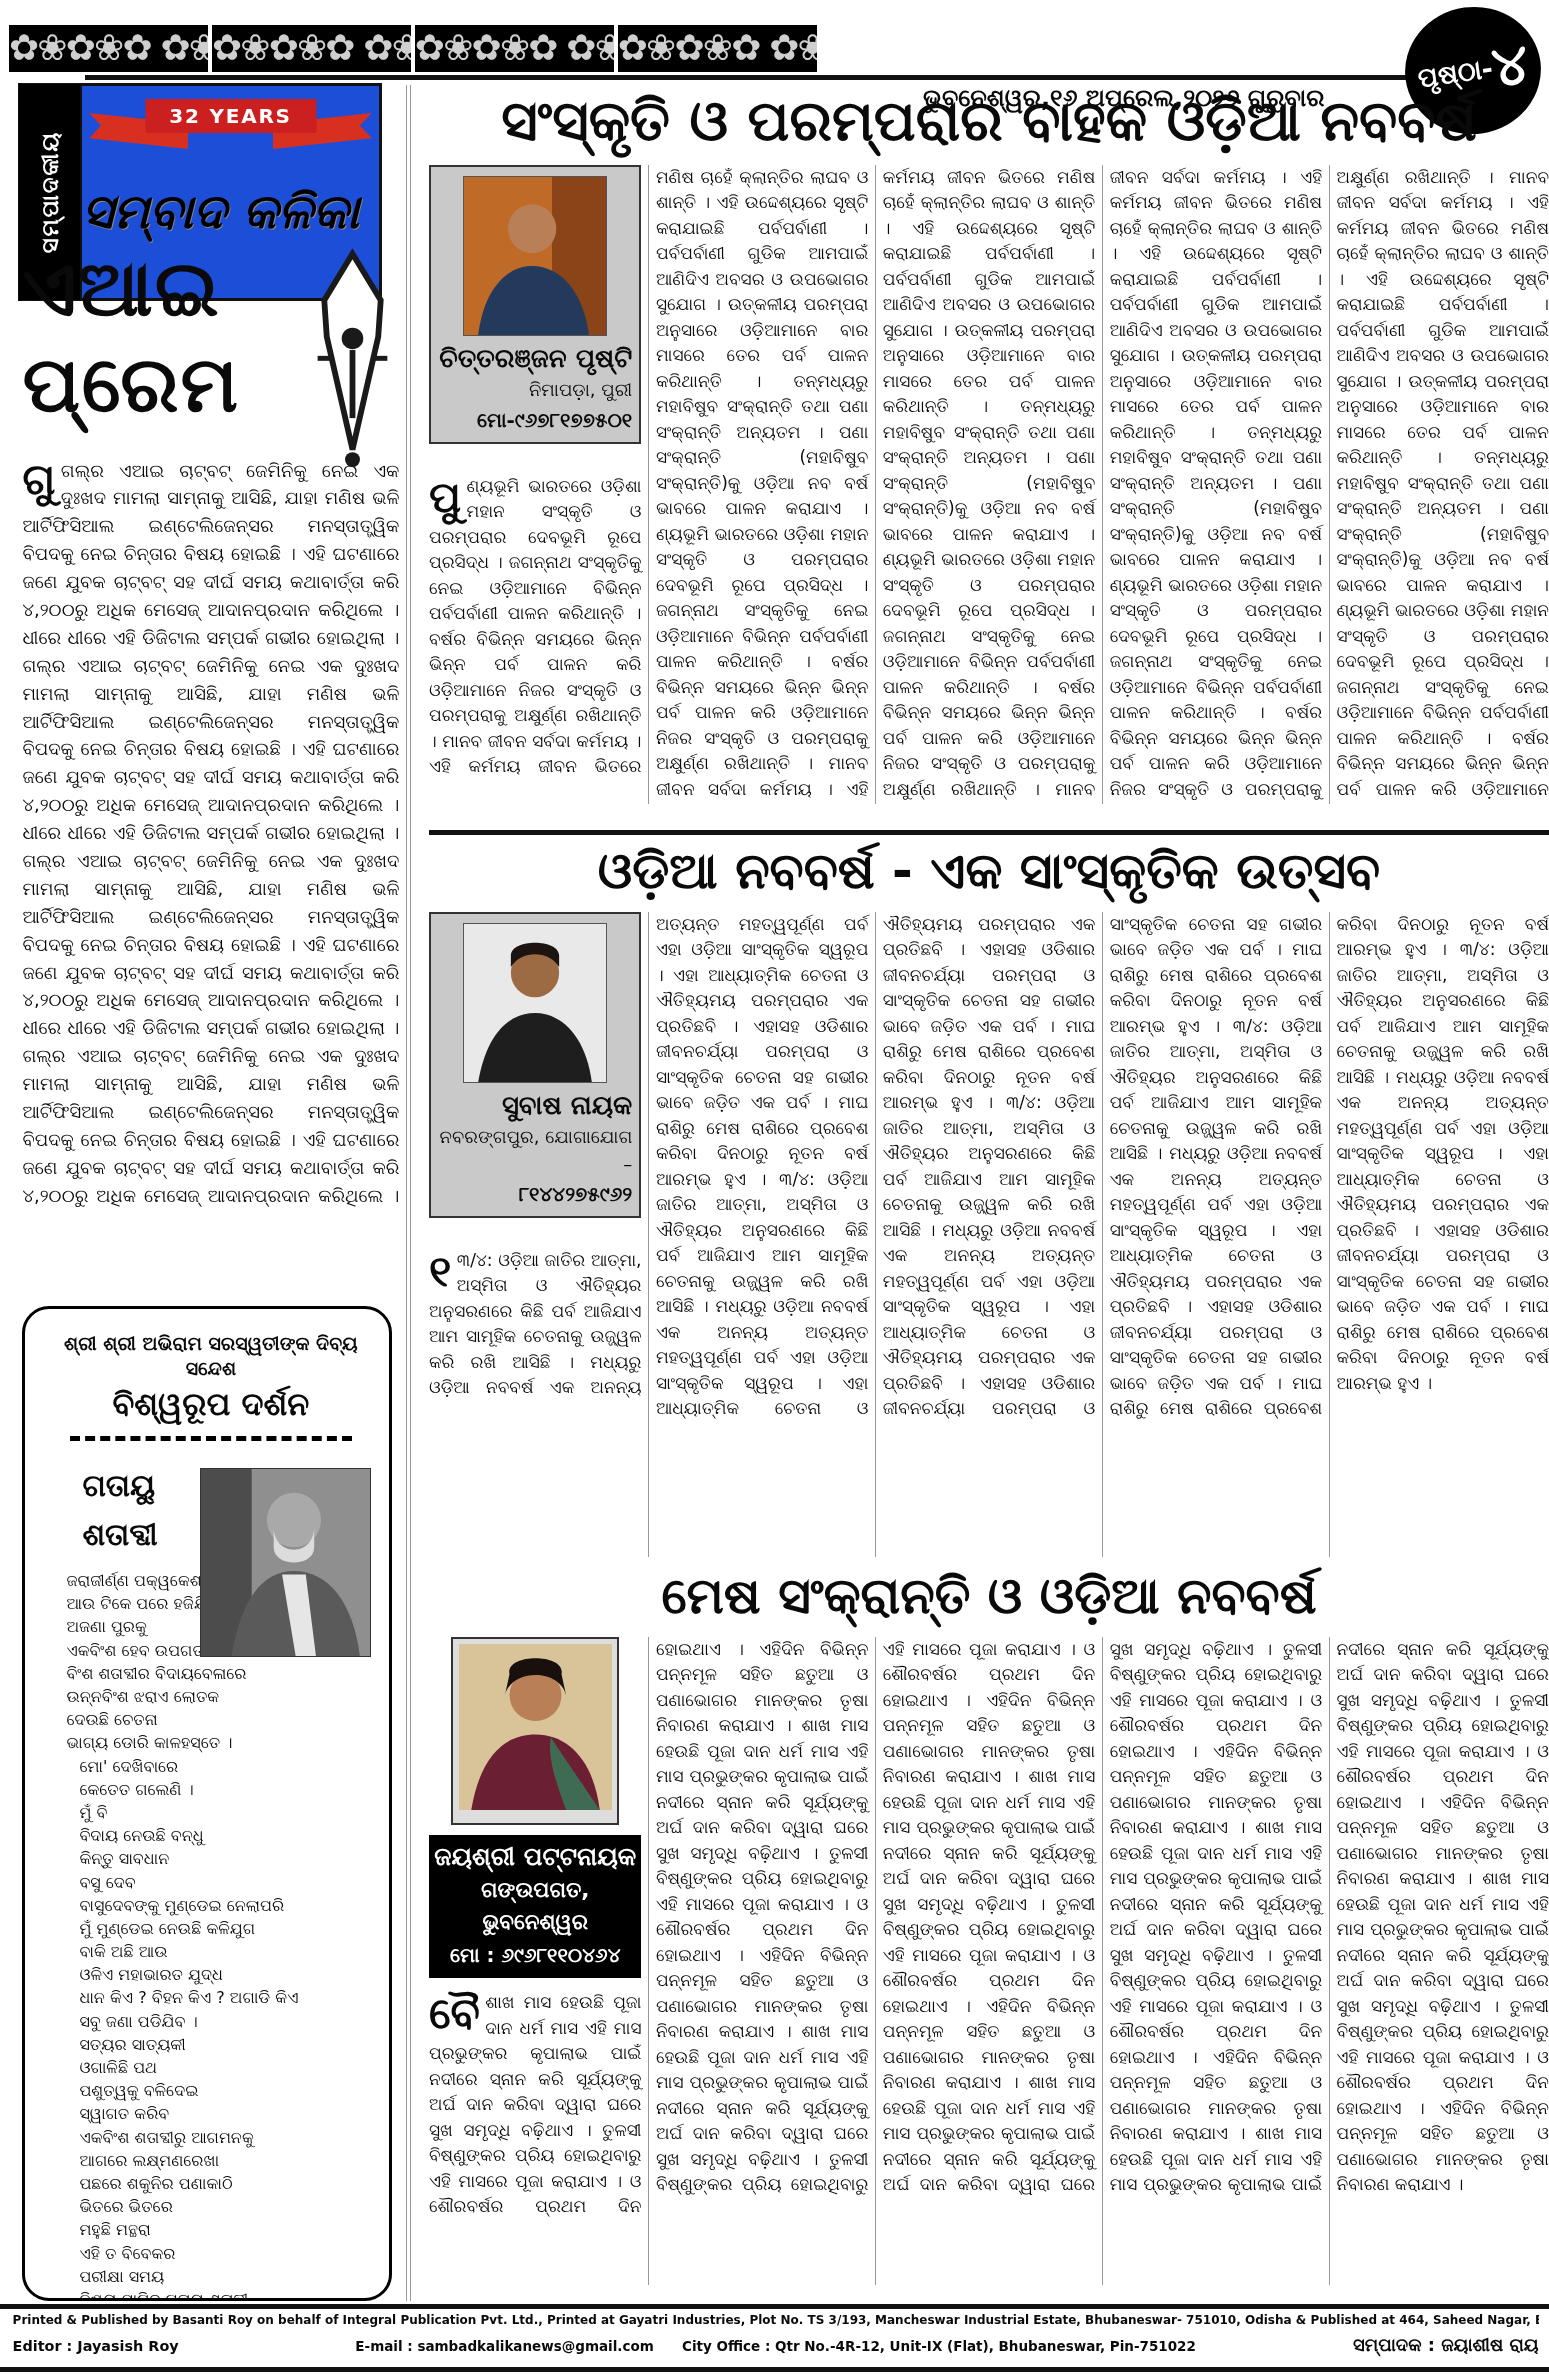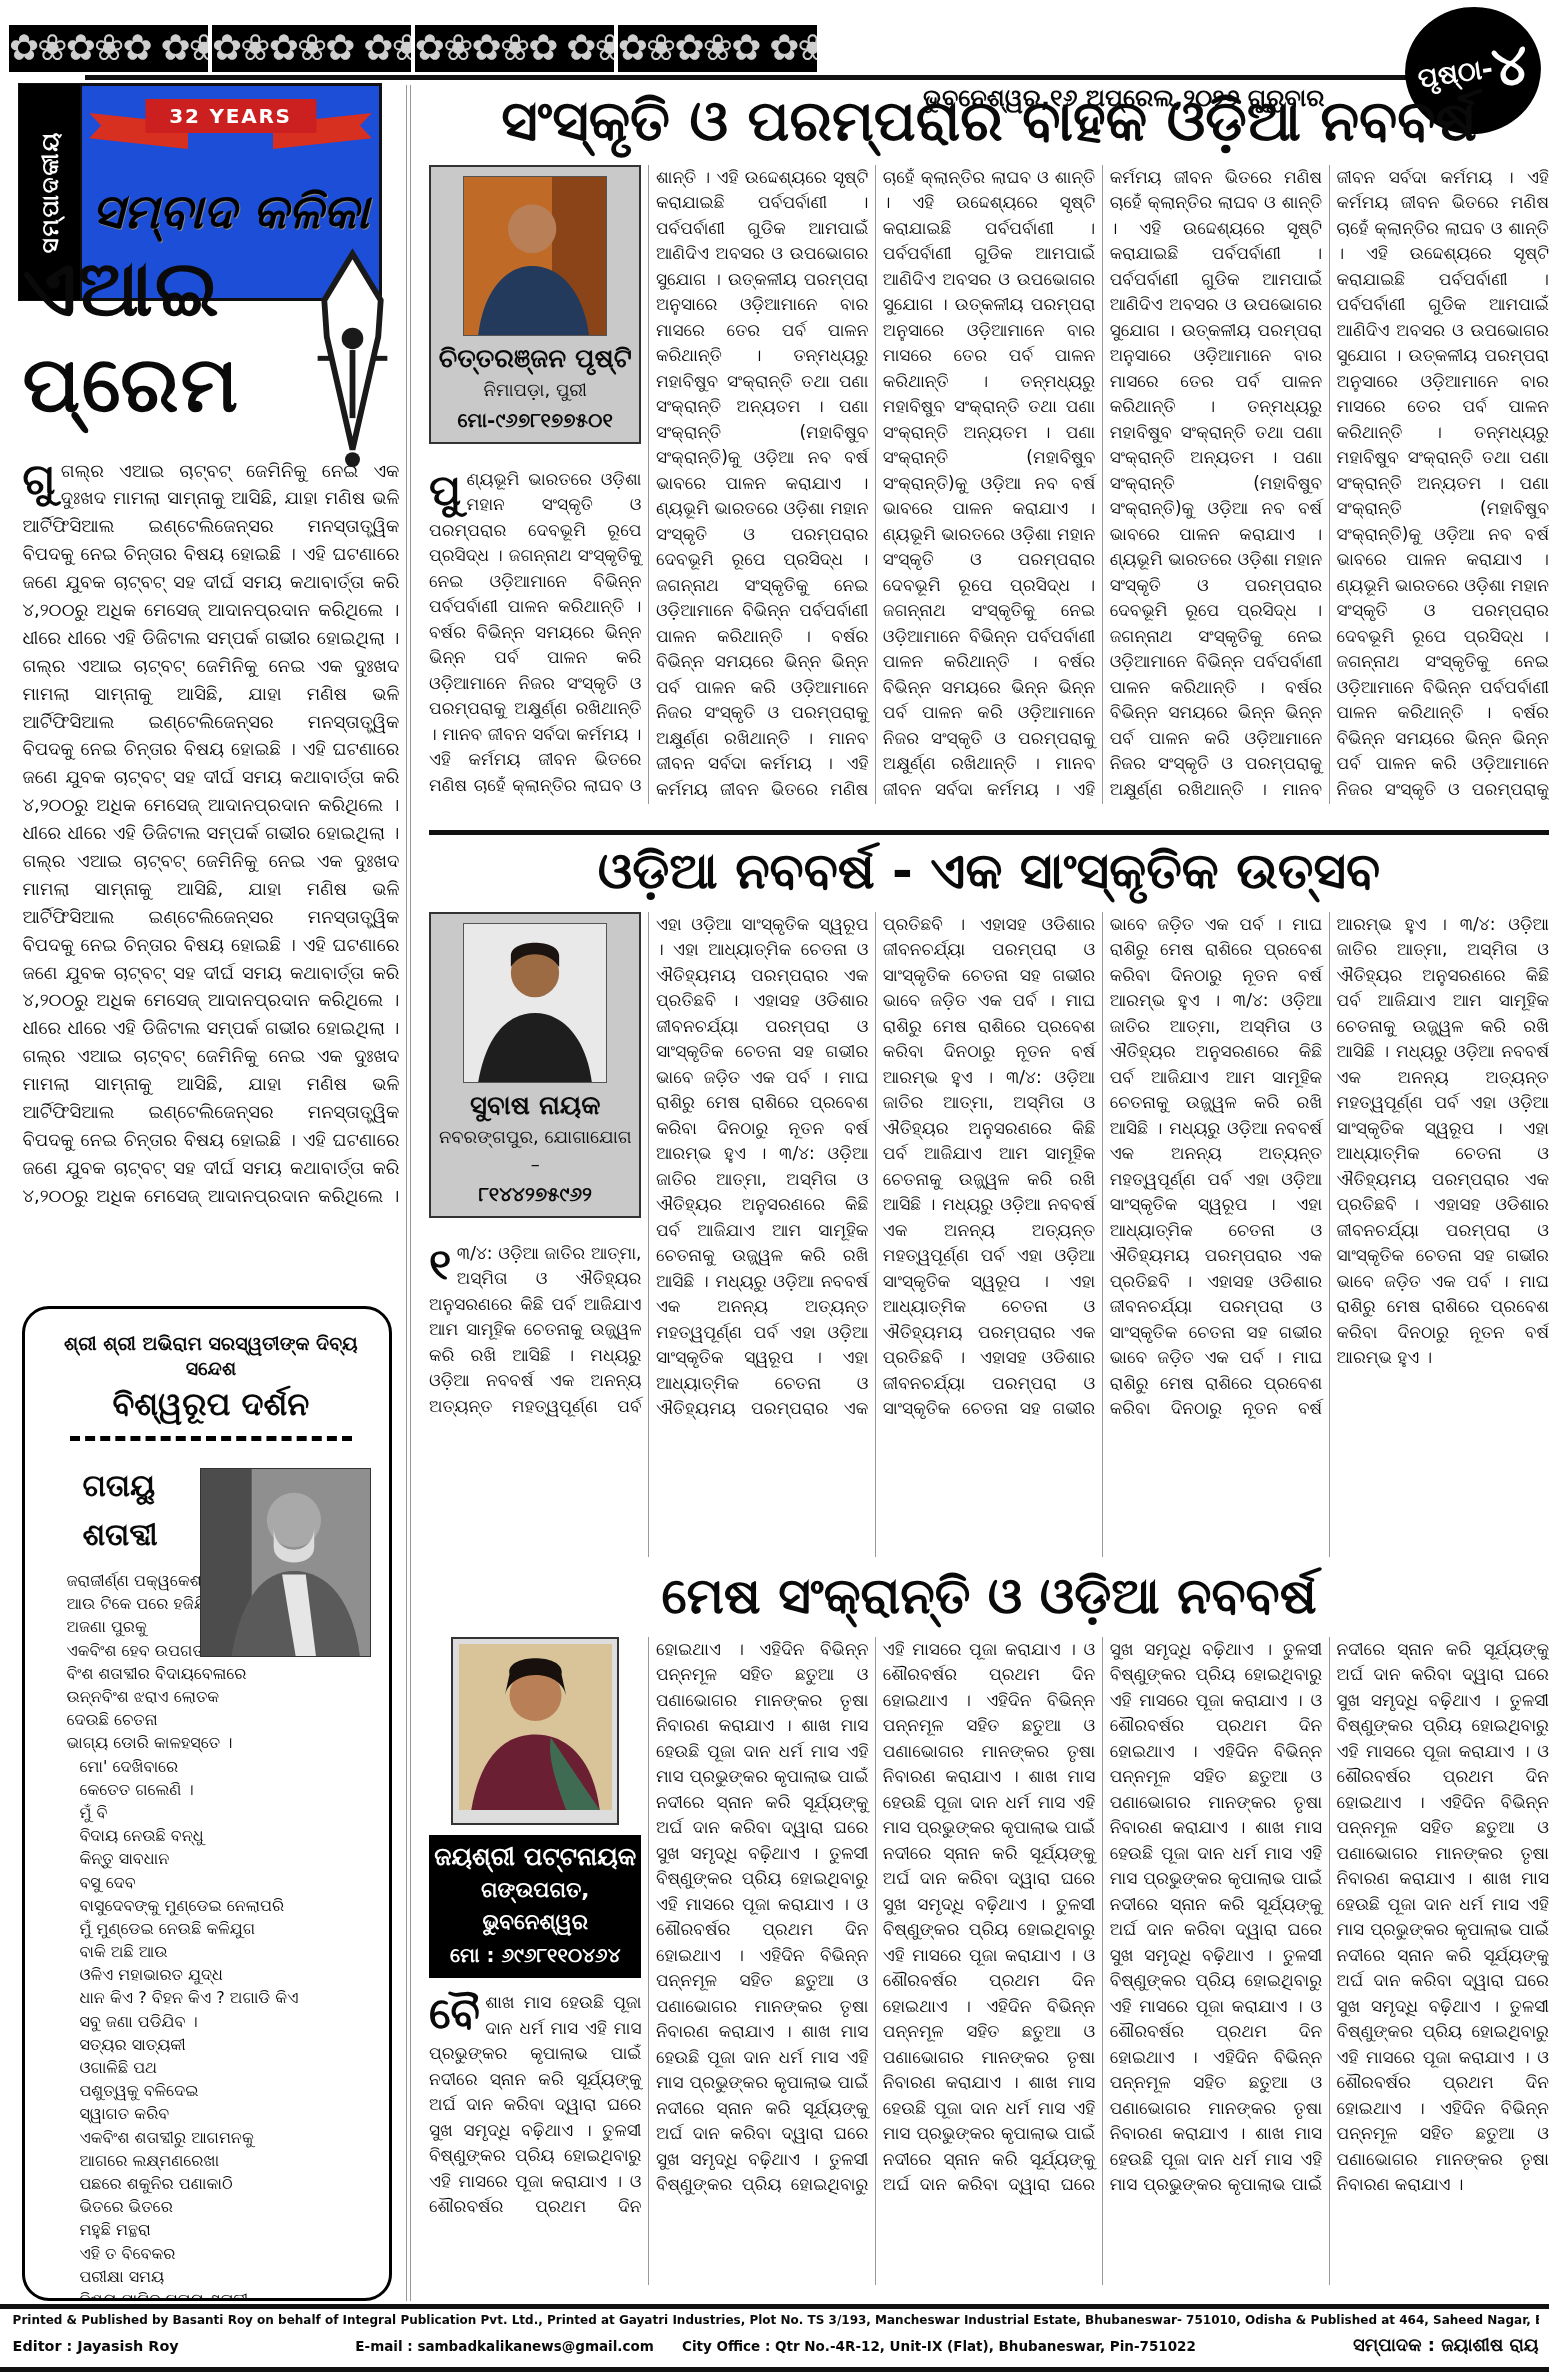--- a/index.html
+++ b/index.html
@@ -26,21 +26,21 @@
   .mast-strip { width:61px; background:#000; color:#fff; display:flex; align-items:center; justify-content:center; }
   .mast-strip span { writing-mode:vertical-rl; transform:rotate(180deg);
     font-size:23px; font-weight:bold; letter-spacing:1.8px; }
   .mast-logo { flex:1; background:#1d4ed8; border:2.7px solid #111; position:relative; overflow:hidden; }
   .ribbon-bar { position:absolute; left:50%; top:12.6px; transform:translateX(-50%);
     width:171px; height:34px; background:#cc1f1f; color:#fff; text-align:center;
     font-size:20px; font-weight:bold; line-height:34px; letter-spacing:1.8px; z-index:2; }
   .ribbon-wing { position:absolute; top:27px; width:99px; height:36px; background:#d83020; z-index:1; }
   .ribbon-wing.l { left:7.2px; clip-path:polygon(0 0, 100% 30%, 100% 100%, 0 70%, 12% 35%); }
   .ribbon-wing.r { right:7.2px; clip-path:polygon(0 30%, 100% 0, 88% 35%, 100% 70%, 0 100%); }
-  .logo-script { position:absolute; left:0; right:0; top:97px; text-align:center;
+  .logo-script { position:absolute; left:0; right:0; top:97px; 
     font-size:48px; font-weight:bold; font-style:italic;
     font-family:"DejaVu Serif", serif; color:#000; text-shadow:0.9px 0.9px 0 #888; }
 
   
   .ed-col { position:absolute; left:22.4px; top:241px; width:377px; height:1055px; overflow:hidden; }
   .ed-title { font-size:77px; font-weight:bold; line-height:1.25; letter-spacing:1.8px; }
   .pen-icon { position:absolute; right:5.4px; top:7.2px; }
   .ed-body { margin-top:23px; font-size:18px; line-height:1.55; text-align:justify; height:754px; overflow:hidden; }
   .dropcap { float:left; font-size:43px; line-height:0.9; font-weight:bold; padding:3.6px 5.4px 0 0; }
 
@@ -50,21 +50,21 @@
   
   .article { position:absolute; left:429px; width:1120px; }
   .headline { text-align:center; font-weight:bold; }
   .h1 { font-size:56px; }
   .h2 { font-size:50px; }
   .art-body { column-gap:14.4px; column-rule:0.9px solid #999;
     font-size:17px; line-height:1.5; text-align:justify; overflow:hidden; margin-top:10.8px; }
   .cols5 { column-count:5; }
 
   .author-card { break-inside:avoid; border:2.7px solid #333; background:#c9c9c9;
-    padding:9px 7.2px 7.2px 7.2px; margin-bottom:23px; text-align:center; }
+    padding:9px 7.2px 7.2px 7.2px; margin-bottom:30px; text-align:right; }
   .author-photo { width:144px; height:160px; margin:0 auto 7.2px auto; border:0.9px solid #555; display:block; }
   .author-name { font-size:26px; font-weight:bold; line-height:1.2; }
   .author-loc { font-size:18px; margin-top:1.8px; }
   .author-phone { font-size:20px; font-weight:bold; margin-top:1.8px; }
 
   .author-card3 { break-inside:avoid; margin-bottom:12.6px; text-align:center; }
   .author-card3 .photo-frame { border:2.7px solid #333; background:#ddd; padding:5.4px; display:inline-block; }
   .caption-black { background:#000; color:#fff; padding:7.2px 3.6px; margin-top:10px; }
   .caption-black .author-name { color:#fff; font-size:25px; }
   .caption-black .author-loc { color:#fff; font-size:21.5px; font-weight:bold; }

